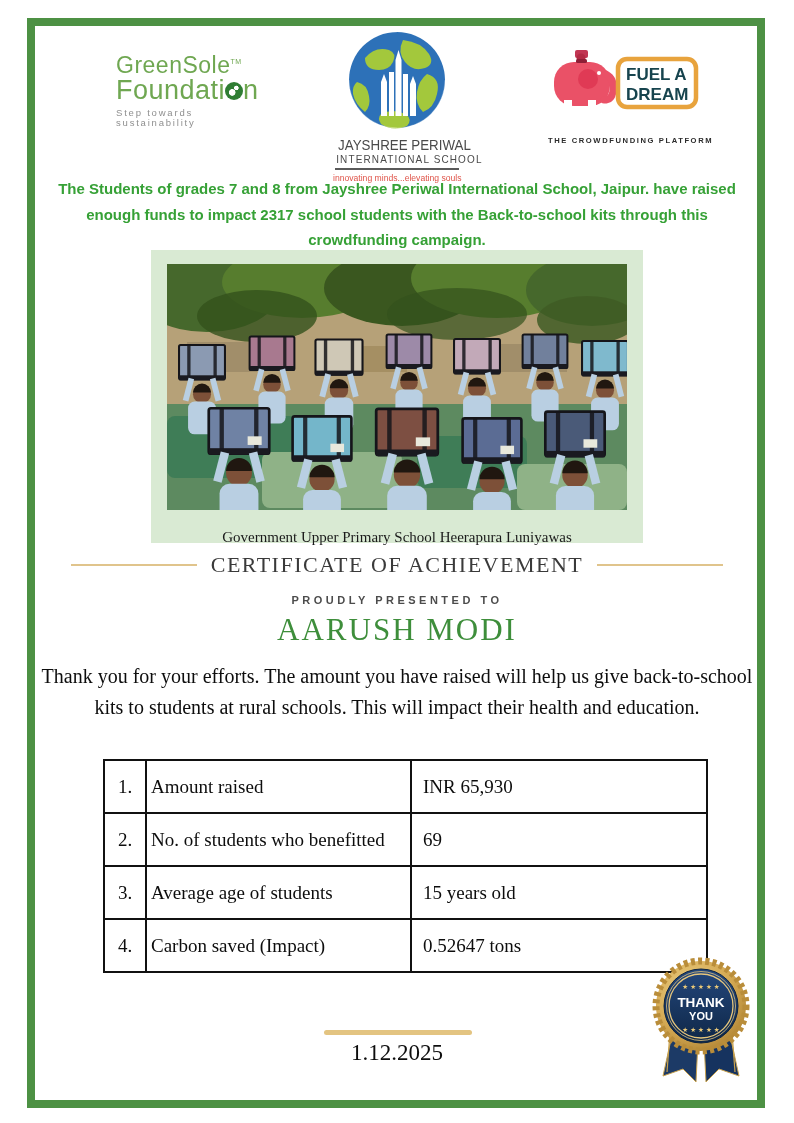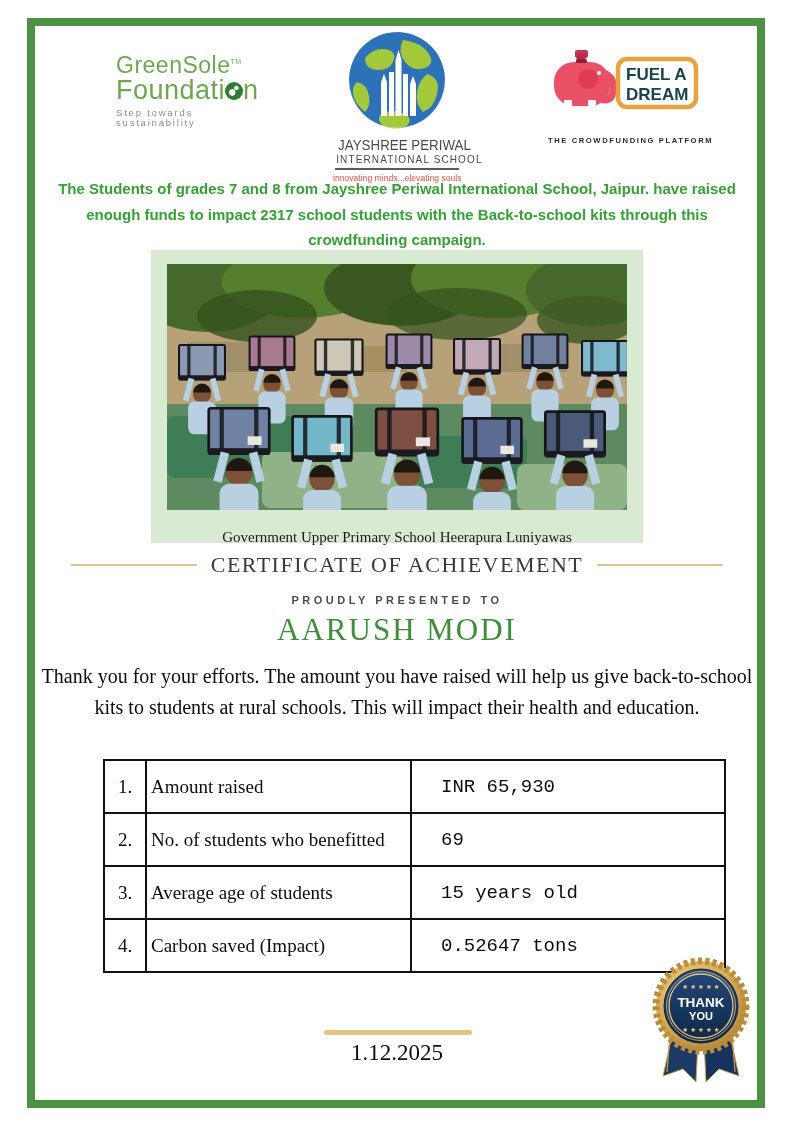--- a/index.html
+++ b/index.html
@@ -54,21 +54,21 @@
   .recipient{position:absolute;left:0;right:0;top:612px;text-align:center;
              font-size:31px;letter-spacing:2px;color:#3e8e3b;}
   .message{position:absolute;left:33px;right:33px;top:661px;text-align:center;
            font-size:20px;line-height:1.55;color:#0d0d0d;}
 
   
   .impact-table{position:absolute;left:103px;top:759px;border-collapse:collapse;}
   .impact-table td{border:2px solid #111;height:49px;font-size:19px;color:#0d0d0d;}
   .td-num{width:38px;text-align:center;}
   .td-label{width:258px;padding-left:4px;}
-  .td-value{width:282px;padding-left:29px;font-family:Liberation Mono, monospace;}
+  .td-value{width:282px;padding-left:11px;}
 
   
   .date-line{position:absolute;left:324px;top:1030px;width:148px;height:5px;border-radius:3px;
              background:#e3c481;}
   .date-text{position:absolute;left:0;right:0;top:1040px;text-align:center;font-size:23px;color:#0d0d0d;}
 
   
   .badge{position:absolute;left:640px;top:948px;width:122px;height:142px;}
 </style>
 </head>

